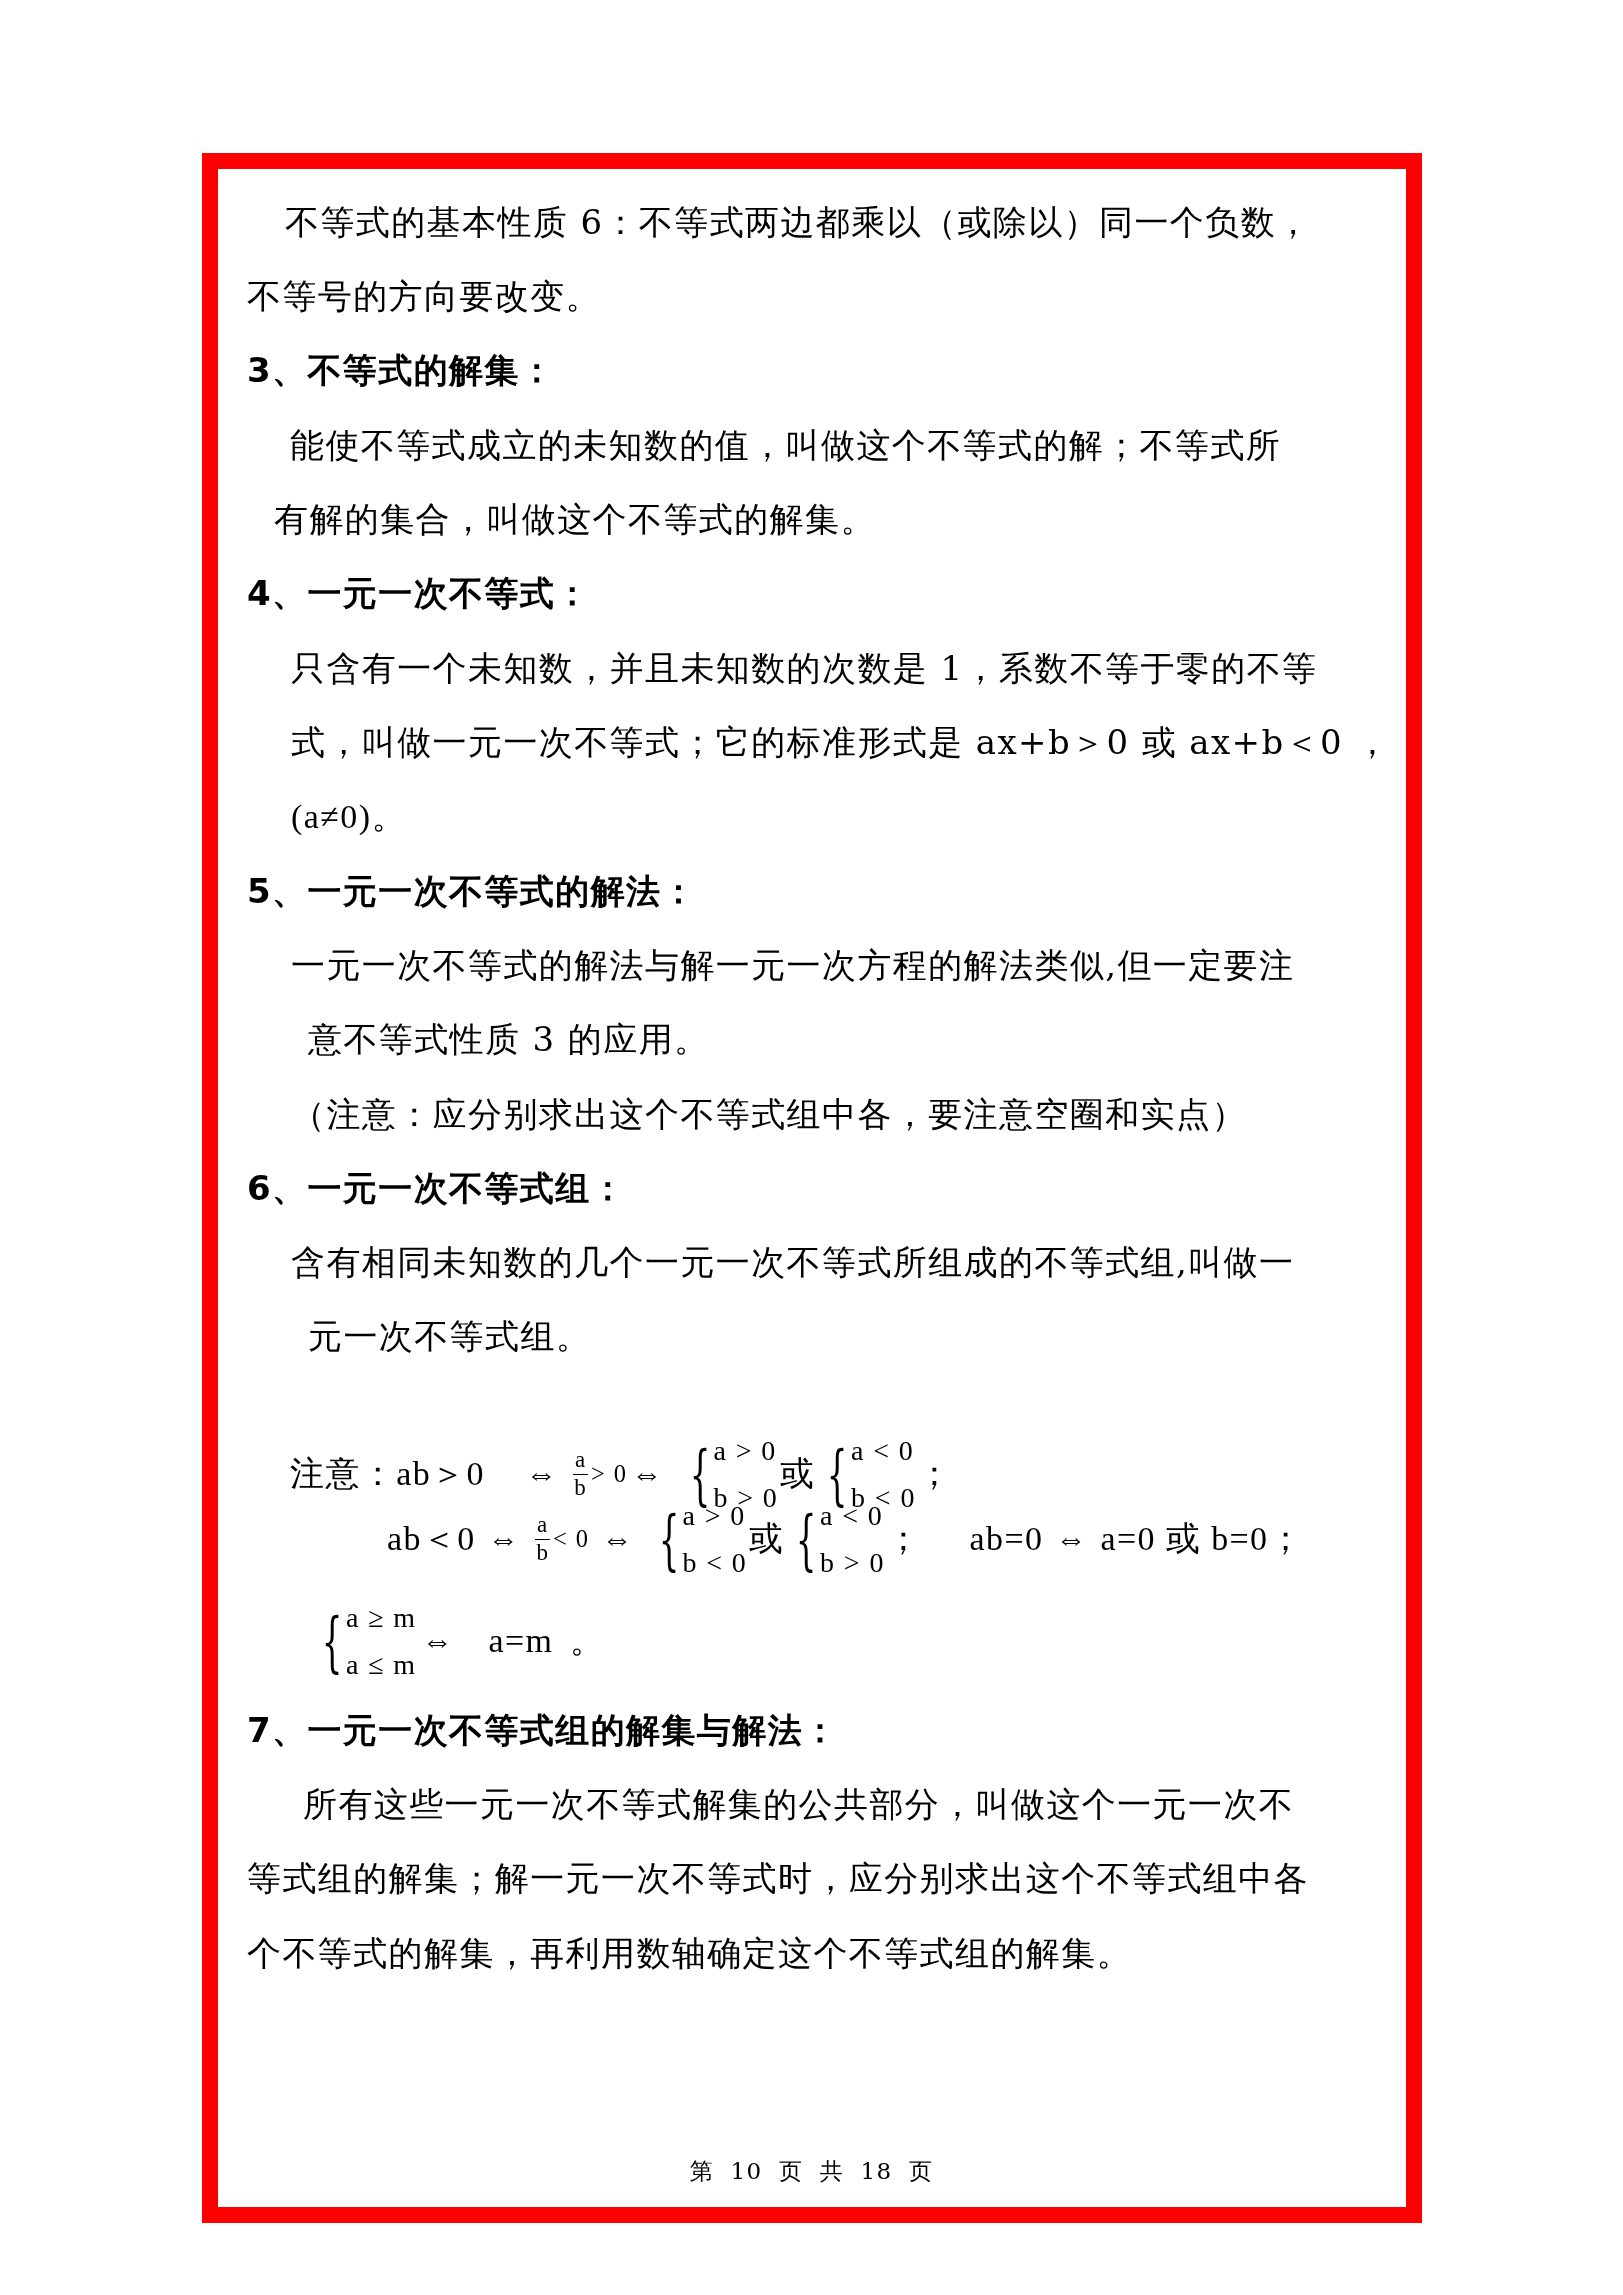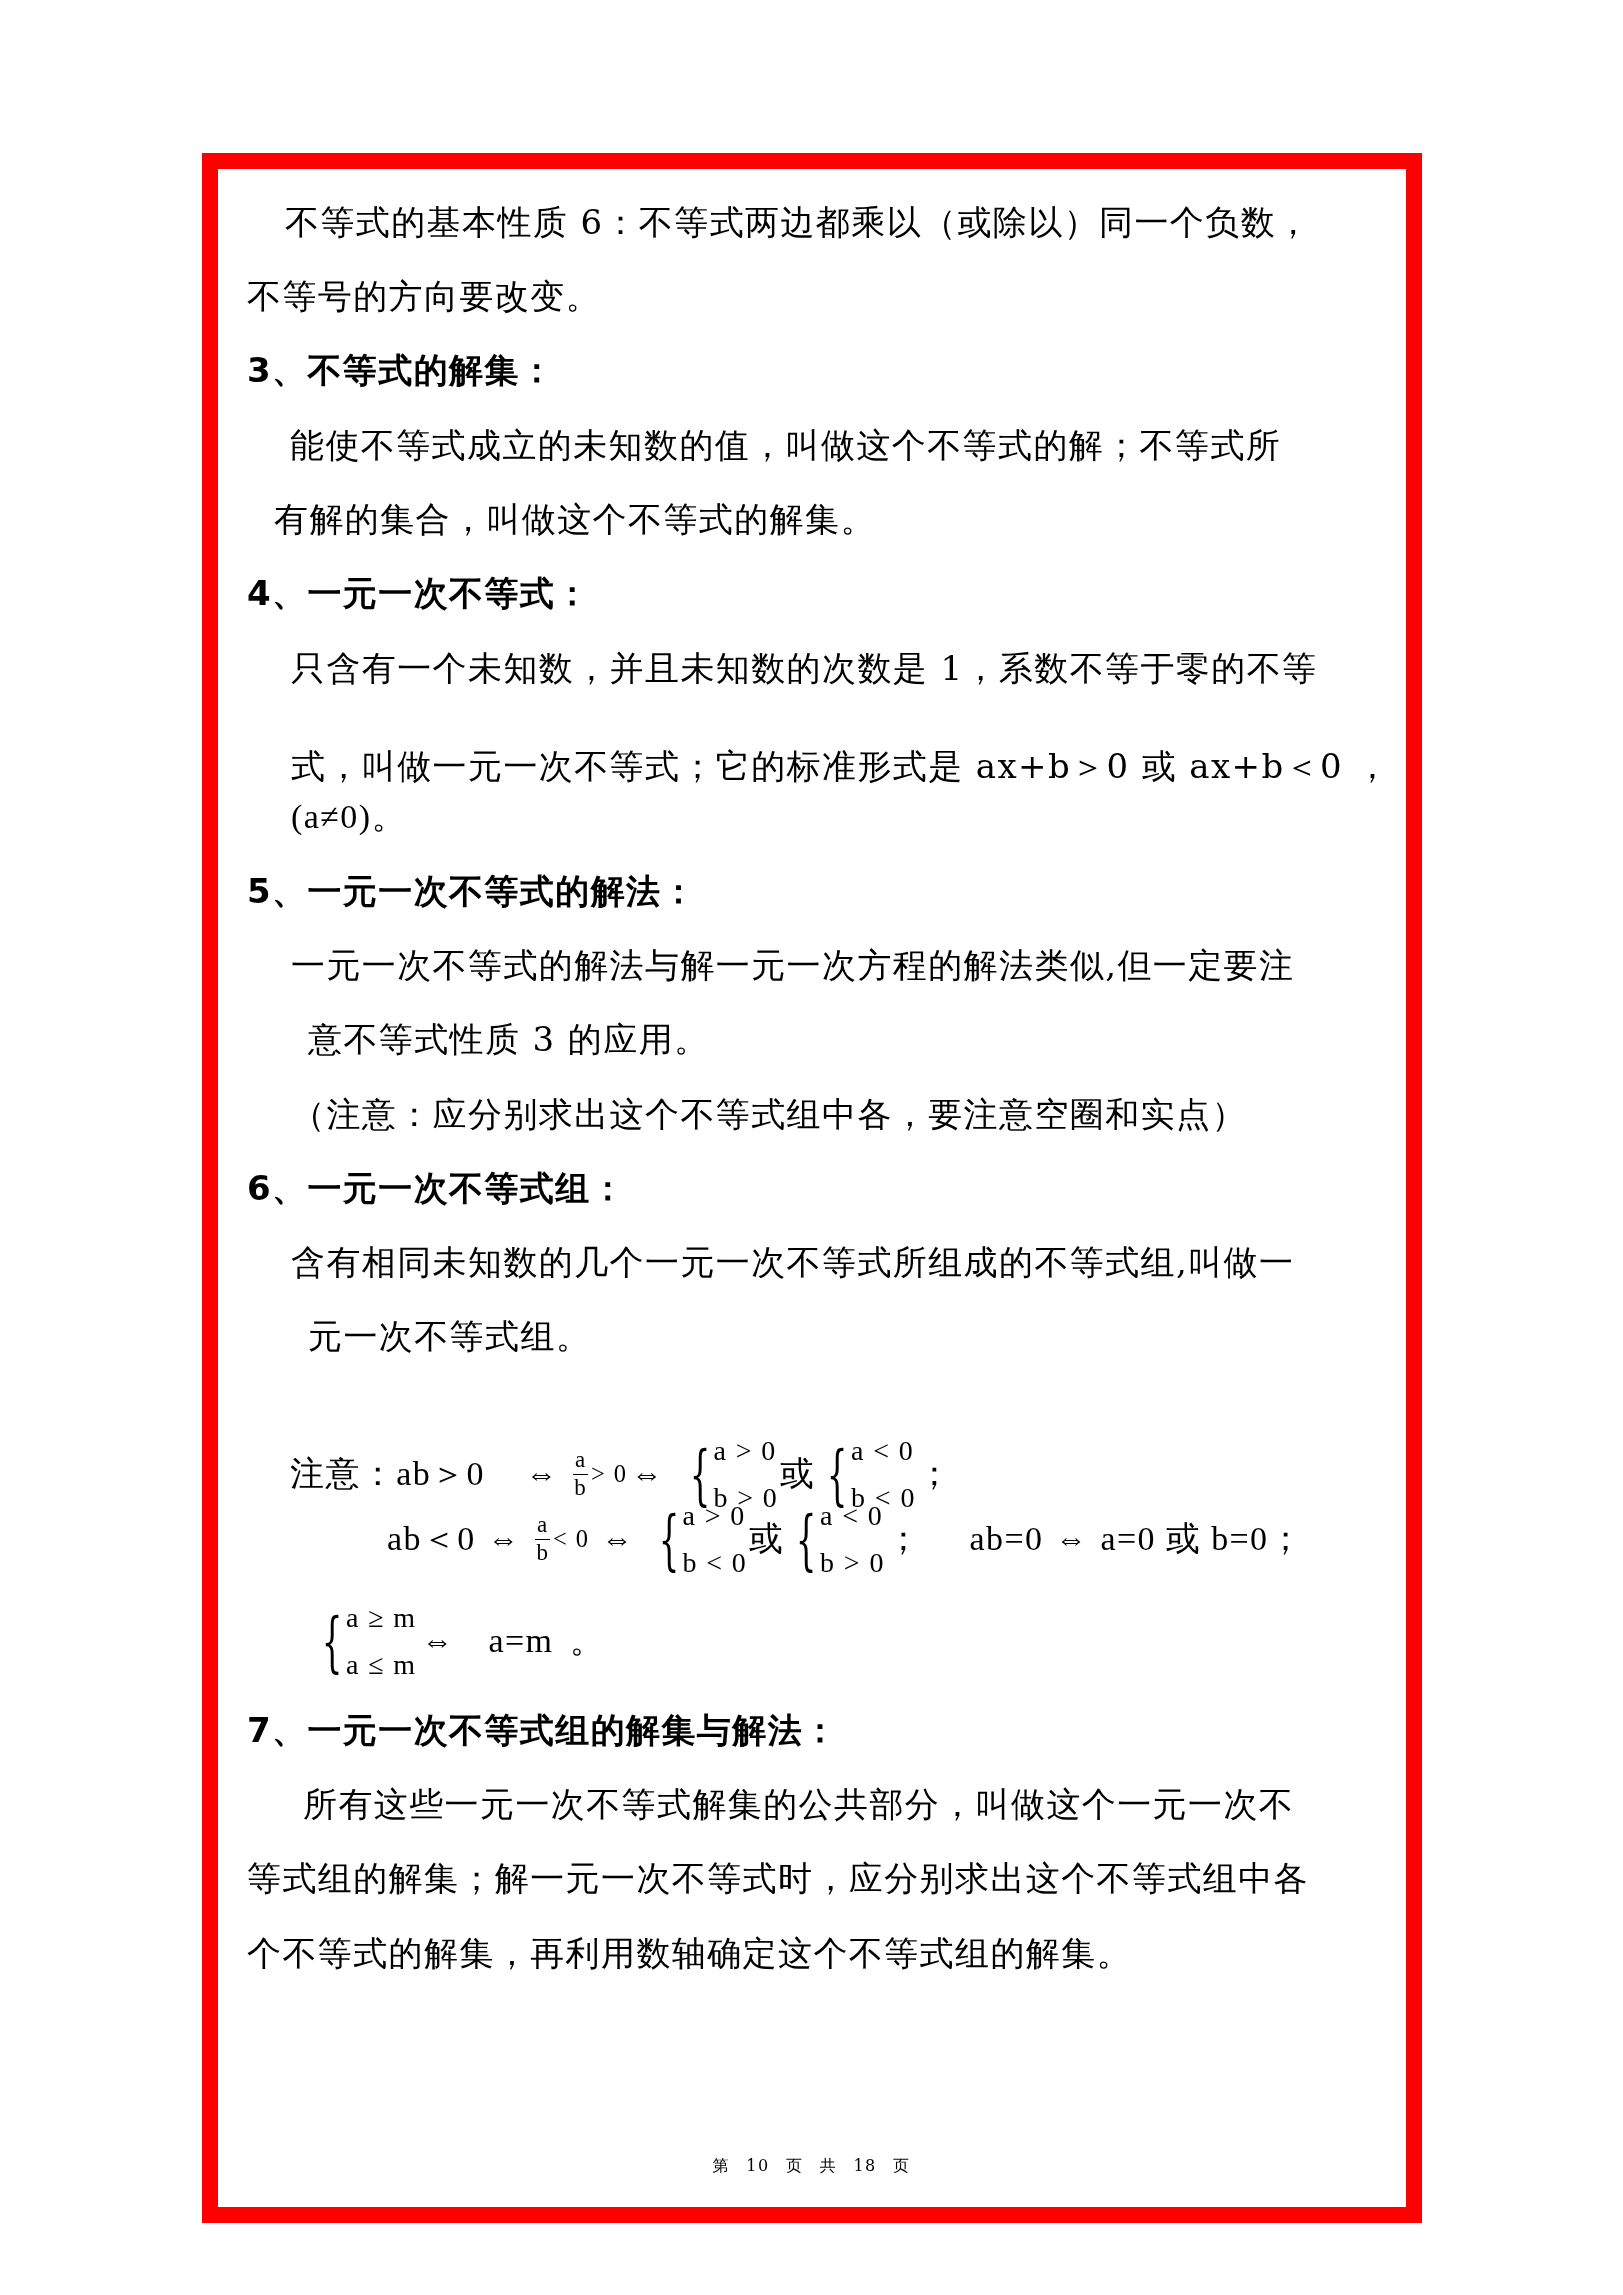--- a/index.html
+++ b/index.html
@@ -14,38 +14,38 @@
   .frac { display: inline-flex; flex-direction: column; align-items: center; vertical-align: middle;
           font-size: 23px; line-height: 24.5px; margin: 0 2.7px; }
   .frac .bar { width: 15px; border-top: 1.4px solid #000; margin: 1.4px 0; }
   .sys { display: inline-flex; align-items: center; vertical-align: middle; margin: 0 1.4px; }
   .brace { font-size: 65px; line-height: 65px; font-weight: 100; transform: scaleX(0.5); margin-right: -8.2px;
            font-family: "DejaVu Serif", serif; }
   .rows { display: flex; flex-direction: column; font-size: 28px; line-height: 31px; gap: 16px; }
   .small { font-size: 24.5px; }
   .iff { font-size: 31px; margin: 0 12.3px; }
   .footer { position: absolute; left: 0; width: 1623px; top: 2156px; text-align: center;
-            font-size: 16px; letter-spacing: 1.4px; }
+            font-size: 23px; letter-spacing: 1.4px; }
   .footer span { margin: 0 8.2px; }
 </style>
 </head>
 <body>
 
 <div class="frame"></div>
 
 <div class="ln" style="top:202px; left:285px;">不等式的基本性质 6：不等式两边都乘以（或除以）同一个负数，</div>
 <div class="ln" style="top:276px;">不等号的方向要改变。</div>
 
 <div class="ln hd" style="top:350px;">3、不等式的解集：</div>
 <div class="ln" style="top:425px; left:290px;">能使不等式成立的未知数的值，叫做这个不等式的解；不等式所</div>
 <div class="ln" style="top:499px; left:274px;">有解的集合，叫做这个不等式的解集。</div>
 
 <div class="ln hd" style="top:573px;">4、一元一次不等式：</div>
 <div class="ln" style="top:648px; left:291px;">只含有一个未知数，并且未知数的次数是 1，系数不等于零的不等</div>
-<div class="ln" style="top:722px; left:291px;margin-top:24px;">式，叫做一元一次不等式；它的标准形式是 ax+b＞0 或 ax+b＜0 ，</div>
+<div class="ln" style="top:722px; left:291px;">式，叫做一元一次不等式；它的标准形式是 ax+b＞0 或 ax+b＜0 ，</div>
 <div class="ln m" style="top:796px; left:291px;">(a≠0)。</div>
 
 <div class="ln hd" style="top:871px;">5、一元一次不等式的解法：</div>
 <div class="ln" style="top:945px; left:291px;">一元一次不等式的解法与解一元一次方程的解法类似,但一定要注</div>
 <div class="ln" style="top:1019px; left:308px;">意不等式性质 3 的应用。</div>
 <div class="ln" style="top:1094px; left:291px;">（注意：应分别求出这个不等式组中各，要注意空圈和实点）</div>
 
 <div class="ln hd" style="top:1168px;">6、一元一次不等式组：</div>
 <div class="ln" style="top:1242px; left:291px;">含有相同未知数的几个一元一次不等式所组成的不等式组,叫做一</div>
 <div class="ln" style="top:1316px; left:308px;">元一次不等式组。</div>

